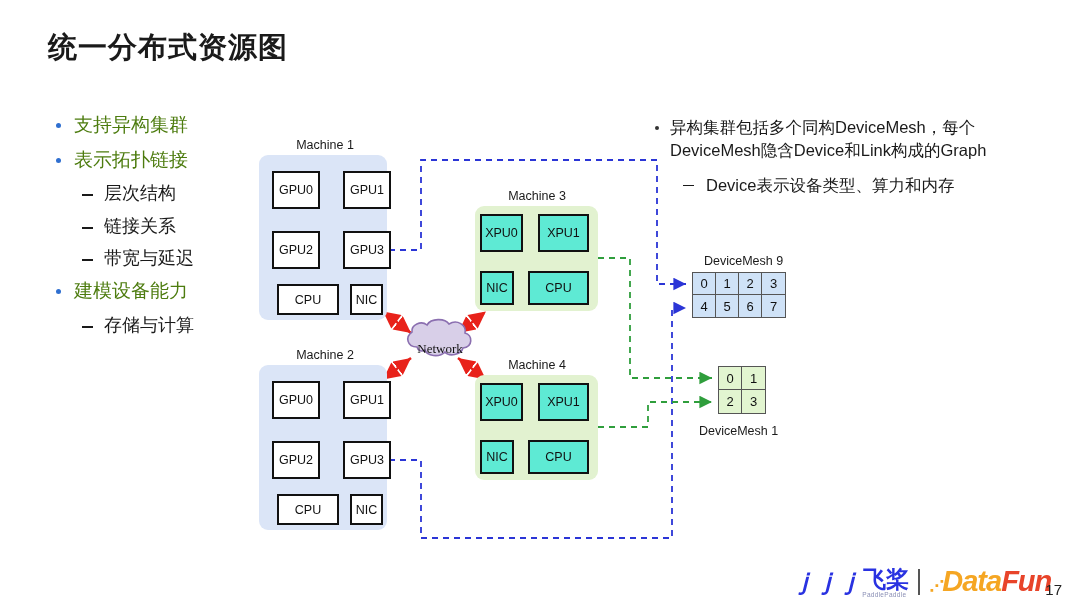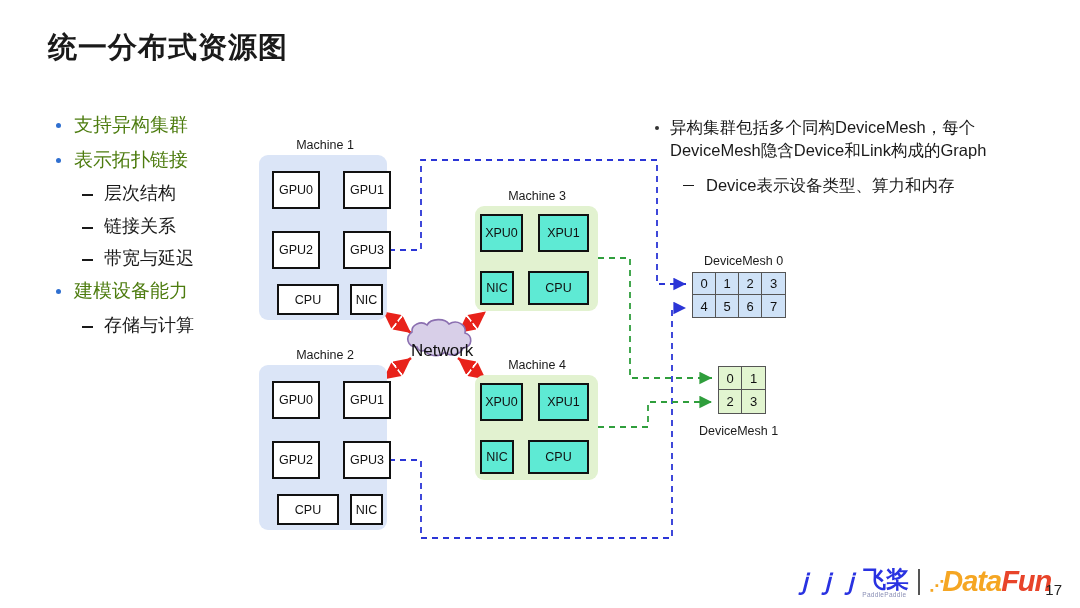--- a/index.html
+++ b/index.html
@@ -61,21 +61,21 @@
   .mesh{position:absolute;border:1.6px solid #555;box-sizing:border-box;display:flex;}
   .mesh .cell{
     border-right:1.6px solid #555;box-sizing:border-box;
     display:flex;align-items:center;justify-content:center;
     font-size:13px;color:#111;
   }
   .mesh .cell:last-child{border-right:none;}
   .mesh .row{display:flex;border-bottom:1.6px solid #555;box-sizing:border-box;}
   .mesh .row:last-child{border-bottom:none;}
   .cloudlbl{
-    position:absolute;font-size:17px;color:#111;white-space:nowrap;
+    position:absolute;font-size:13px;color:#111;white-space:nowrap;font-family:Liberation Serif, serif;
   }
 
   
   .footer{position:absolute;right:18px;bottom:10px;display:flex;align-items:flex-end;}
   .paddle{display:flex;align-items:flex-end;margin-right:9px;}
   .paddle-mark{font-size:25px;color:#2932e1;font-weight:bold;font-style:italic;letter-spacing:-2px;}
   .paddle-cn{font-size:23px;color:#2932e1;font-weight:bold;margin-left:4px;line-height:1;}
   .paddle-en{font-size:6.5px;color:#8a8fb5;letter-spacing:.3px;text-align:center;}
   .divider{width:2px;height:26px;background:#555;margin:0 9px 3px 0;}
   .datafun{display:flex;align-items:baseline;font-weight:bold;font-style:italic;}
@@ -280,21 +280,21 @@
 
     <div class="mlabel" style="left:477px;top:358px;width:120px;">Machine 4</div>
     <div class="mbox green" style="left:475px;top:375px;width:123px;height:105px;"></div>
     <div class="node gfill" style="left:480px;top:383px;width:43px;height:38px;">XPU0</div>
     <div class="node gfill" style="left:538px;top:383px;width:51px;height:38px;">XPU1</div>
     <div class="node gfill" style="left:480px;top:440px;width:34px;height:34px;">NIC</div>
     <div class="node gfill" style="left:528px;top:440px;width:61px;height:34px;">CPU</div>
 
     <div class="cloudlbl" style="left:411px;top:341px;width:58px;text-align:center;">Network</div>
 
-    <div class="meshlabel" style="left:704px;top:254px;">DeviceMesh 0</div>
+    <div class="meshlabel" style="left:704px;top:254px;">DeviceMesh 9</div>
     <div class="mesh" style="left:692px;top:272px;width:94px;height:46px;flex-direction:column;">
       <div class="row" style="height:23px;">
         <div class="cell" style="width:23.5px;background:#cfe2f7;">0</div>
         <div class="cell" style="width:23.5px;background:#cfe2f7;">1</div>
         <div class="cell" style="width:23.5px;background:#cfe2f7;">2</div>
         <div class="cell" style="width:23.5px;background:#cfe2f7;">3</div>
       </div>
       <div class="row" style="height:23px;">
         <div class="cell" style="width:23.5px;background:#cfe2f7;">4</div>
         <div class="cell" style="width:23.5px;background:#cfe2f7;">5</div>

